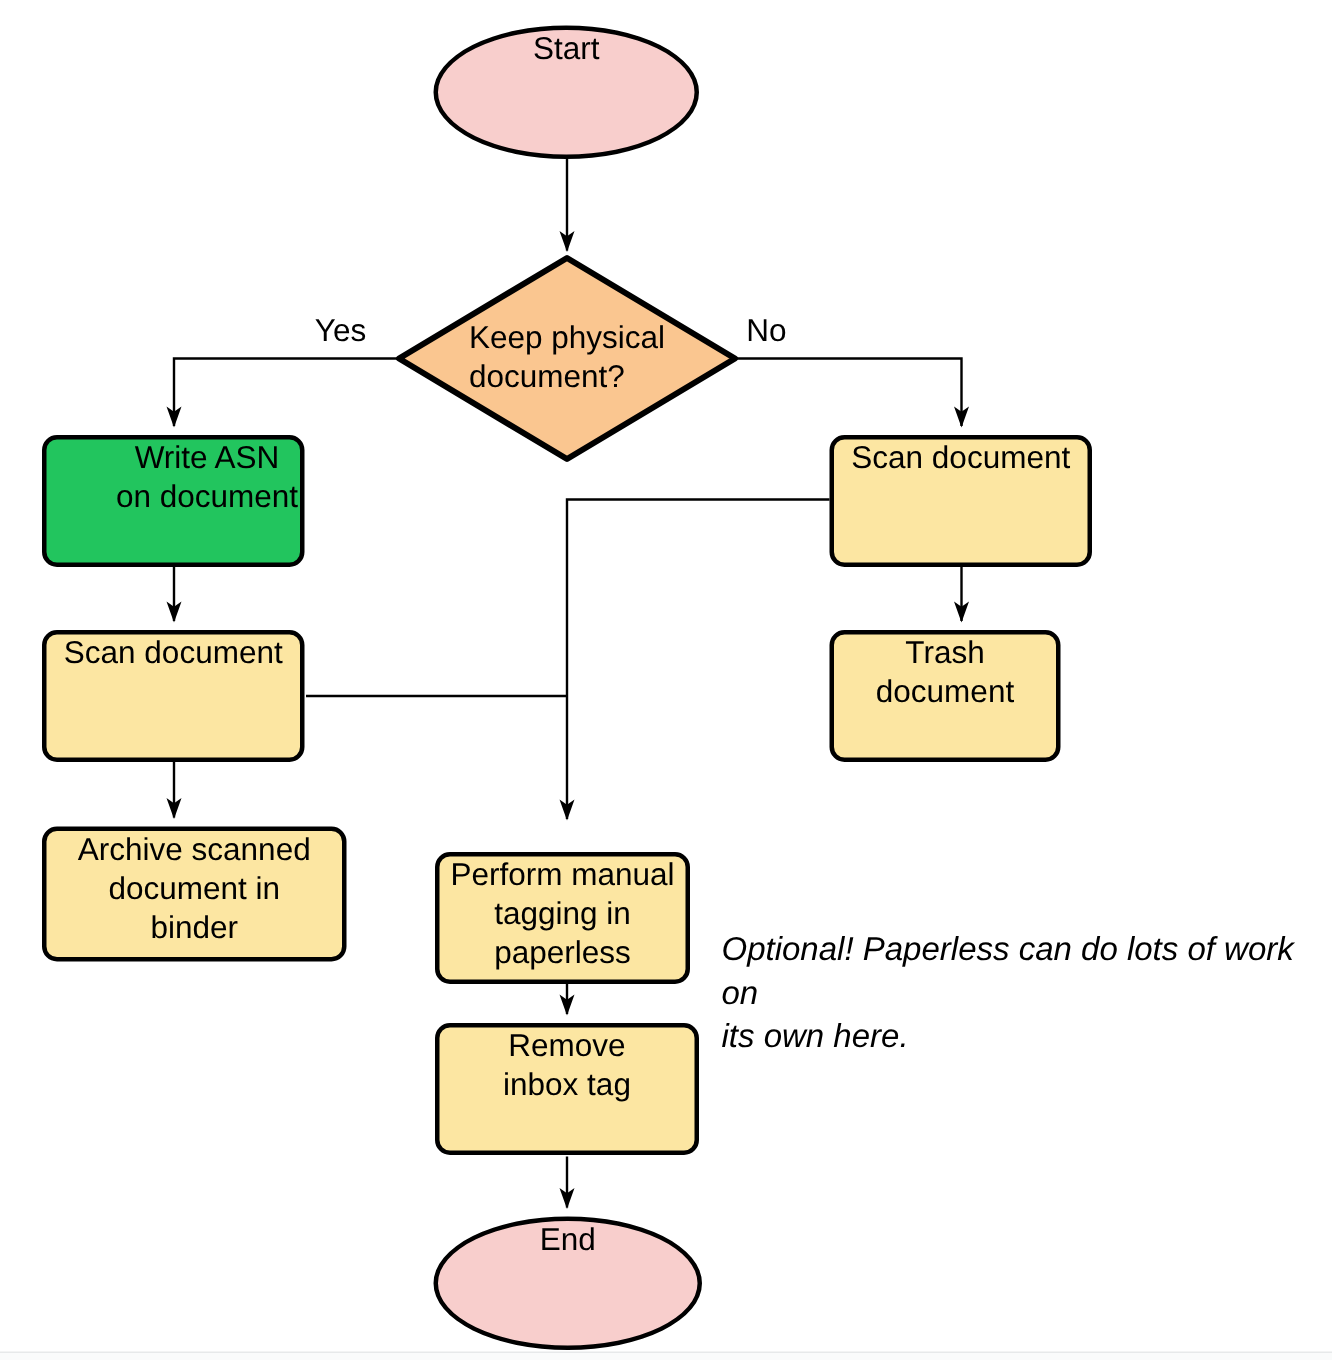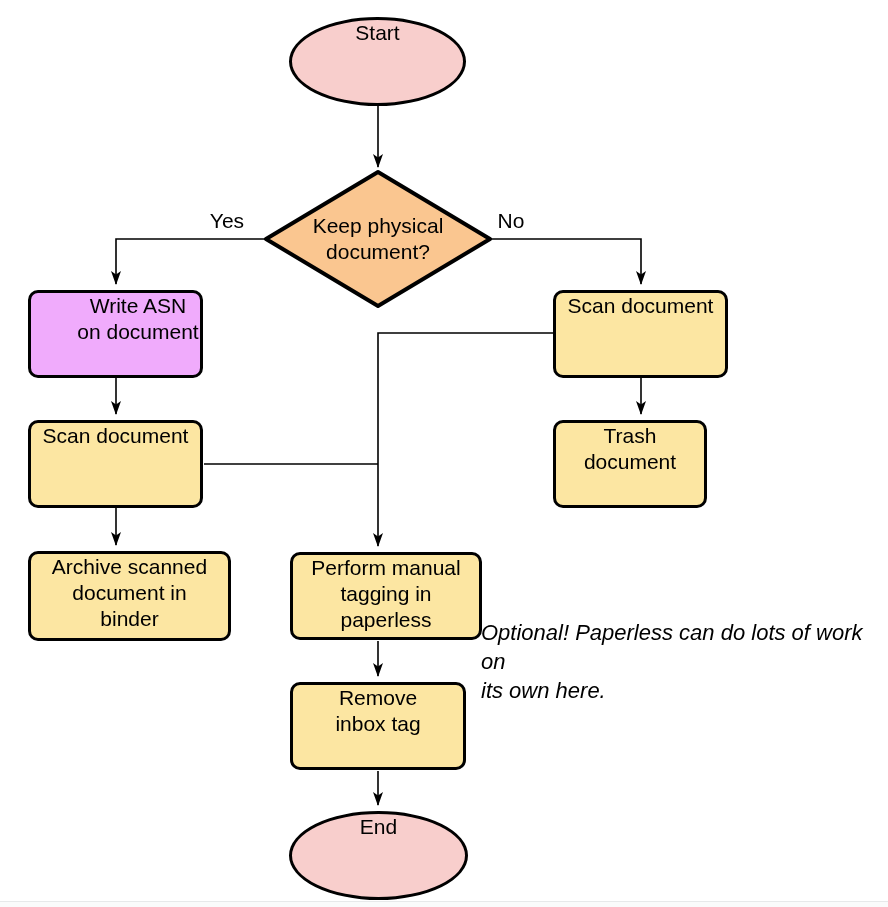--- a/index.html
+++ b/index.html
@@ -29,21 +29,21 @@
     font-size: 21px;
     line-height: 26px;
   }
   .node span, .diamond-label span { white-space: pre-line; }
   .terminal { border-radius: 50%; border-width: 3.5px; }
   .diamond-label {
     position: absolute;
     display: flex;
     align-items: center;
     justify-content: center;
-    text-align: center;
+    text-align: left;
     font-size: 21px;
     line-height: 26px;
     background: transparent;
   }
   .branch-label {
     position: absolute;
     width: 40px;
     text-align: center;
     font-size: 21px;
     line-height: 24px;
@@ -102,21 +102,21 @@
   </div>
 
   <div class="diamond-label" style="left:278px; top:206px; width:200px; height:66px;">
     <span>Keep physical
 document?</span>
   </div>
 
   <div class="branch-label" style="left:207px; top:209px;">Yes</div>
   <div class="branch-label" style="left:491px; top:209px;">No</div>
 
-  <div class="node" style="left: 28px; top: 290px; width: 175px; height: 88px; background-color: #f0abfc; padding-left: 45px;">
+  <div class="node" style="left: 28px; top: 290px; width: 175px; height: 88px; background-color: #22c55e; padding-left: 45px;">
     <span>Write ASN
 on document</span>
   </div>
 
   <div class="node" style="left: 28px; top: 420px; width: 175px; height: 88px; background-color: rgb(252, 230, 162);">
     <span>Scan document</span>
   </div>
 
   <div class="node" style="left: 28px; top: 551px; width: 203px; height: 90px; background-color: rgb(252, 230, 162);">
     <span>Archive scanned
@@ -125,21 +125,21 @@
   </div>
 
   <div class="node" style="left: 553px; top: 290px; width: 175px; height: 88px; background-color: rgb(252, 230, 162);">
     <span>Scan document</span>
   </div>
 
   <div class="node" style="left: 553px; top: 420px; width: 154px; height: 88px; background-color: rgb(252, 230, 162);">
     <span>Trash document</span>
   </div>
 
-  <div class="node" style="left: 290px; top: 552px; width: 192px; height: 88px; background-color: rgb(252, 230, 162);">
+  <div class="node" style="left: 290px; top: 568px; width: 170px; height: 88px; background-color: rgb(252, 230, 162);">
     <span>Perform manual
 tagging in
 paperless</span>
   </div>
 
   <div class="annotation">Optional! Paperless can do lots of work on
 its own here.</div>
 
   <div class="node terminal" style="left: 289px; top: 811px; width: 179px; height: 89px; background-color: rgb(248, 206, 204);">
     <span>End</span>

